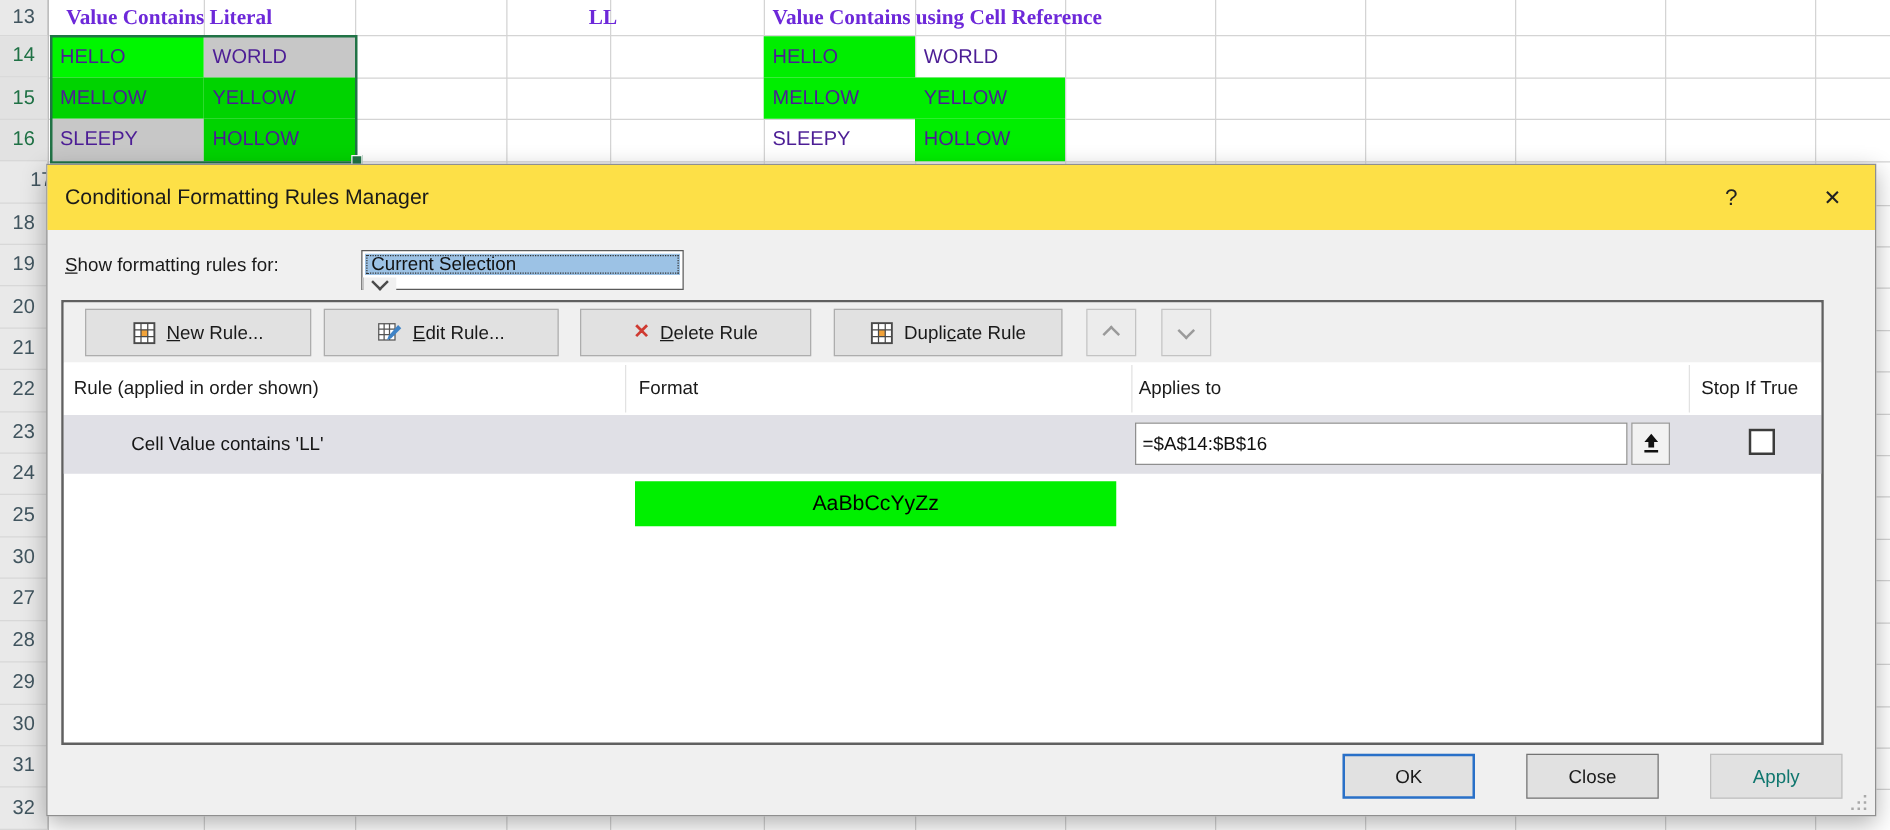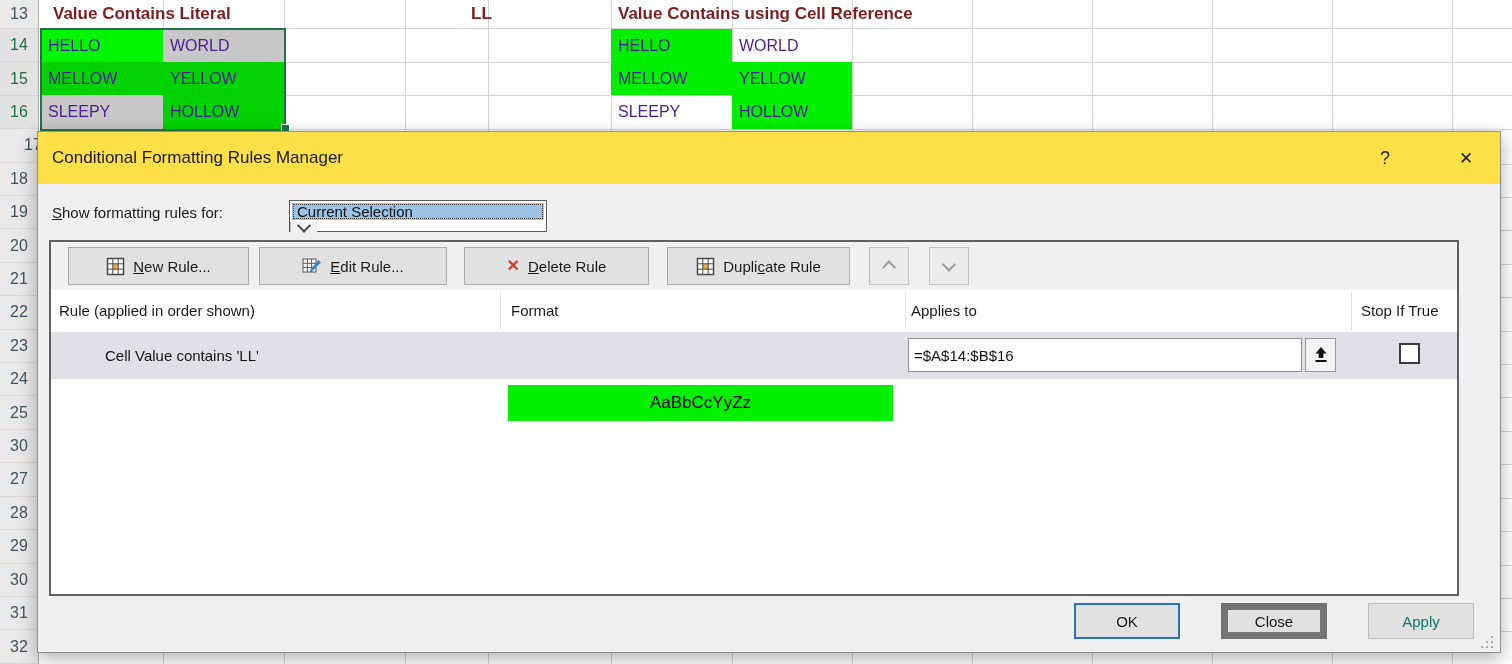--- a/index.html
+++ b/index.html
@@ -11,21 +11,21 @@
               border-right:1px solid #aeaeae;z-index:1;}
   .rh{display:flex;align-items:center;justify-content:center;font-size:16px;color:#41555f;
       border-bottom:1px solid #d8d8d8;box-sizing:border-box;}
   .rh.sel{color:#1f7145;background:#e2e2e2;font-weight:400;}
 
   .gridtop{position:absolute;left:39px;top:0;width:1473px;height:131px;background:#fff;}
   .vline{position:absolute;top:0;bottom:0;width:1px;background:#d4d4d4;}
   .hline{position:absolute;left:0;right:0;height:1px;background:#d4d4d4;}
   .cell{position:absolute;font-size:16px;color:#4c1d95;display:flex;align-items:center;
         padding-left:7px;box-sizing:border-box;white-space:nowrap;overflow:visible;}
-  .cell.bold{font-weight:700;font-size:17px;color:#7f1d1d;}
+  .cell.bold{font-weight:700;font-size:17px;color:#6d28d9;font-family:Liberation Serif, serif;}
   .bg-active-green{background:#00f600;}
   .bg-sel-green{background:#00d300;}
   .bg-green{background:#00ee00;}
   .bg-sel-gray{background:#c7c7c7;}
 
   .sel-border{position:absolute;border:2px solid #217346;box-sizing:border-box;pointer-events:none;}
   .fill-handle{position:absolute;width:7px;height:7px;background:#217346;border:1px solid #fff;box-sizing:content-box;}
 
   .gridbottom{position:absolute;left:39px;top:653px;width:1473px;height:11px;background:#fff;}
   .sliver{position:absolute;left:1501px;top:131px;width:11px;height:522px;background:#fff;}
@@ -75,21 +75,21 @@
   .swatch{position:absolute;left:457px;top:5px;width:385px;height:36px;background:#00f000;
           display:flex;align-items:center;justify-content:center;font-size:17px;color:#000;margin-top:48px;}
   .applies-input{position:absolute;left:857px;top:6px;width:394px;height:34px;box-sizing:border-box;
                  border:1px solid #8f8f8f;background:#fff;font-family:"Liberation Sans",sans-serif;
                  font-size:15px;color:#111;padding:0 5px;}
   .picker{position:absolute;left:1254px;top:6px;width:31px;height:34px;background:#f2f2f2;
           border:1px solid #9a9a9a;box-sizing:border-box;display:flex;align-items:center;justify-content:center;}
   .checkbox{position:absolute;left:1348px;top:11px;width:21px;height:21px;background:#fff;
             border:2px solid #3c3c3c;box-sizing:border-box;}
 
-  .fbtn{position:absolute;top:471px;width:106px;height:36px;background:#e1e1e1;border:7px solid #737373;
+  .fbtn{position:absolute;top:471px;width:106px;height:36px;background:#e1e1e1;border:1px solid #737373;
         box-sizing:border-box;display:flex;align-items:center;justify-content:center;font-size:15px;color:#1a1a1a;}
   .fbtn.ok{left:1036px;border:2px solid #2970c8;}
   .fbtn.close{left:1183px;}
   .fbtn.apply{left:1330px;border:1px solid #bfbfbf;color:#0f766e;}
 
   .grip{position:absolute;right:7px;bottom:4px;width:12px;height:12px;}
   .grip i{position:absolute;width:2px;height:2px;background:#a9a9a9;}
 </style>
 </head>
 <body>

